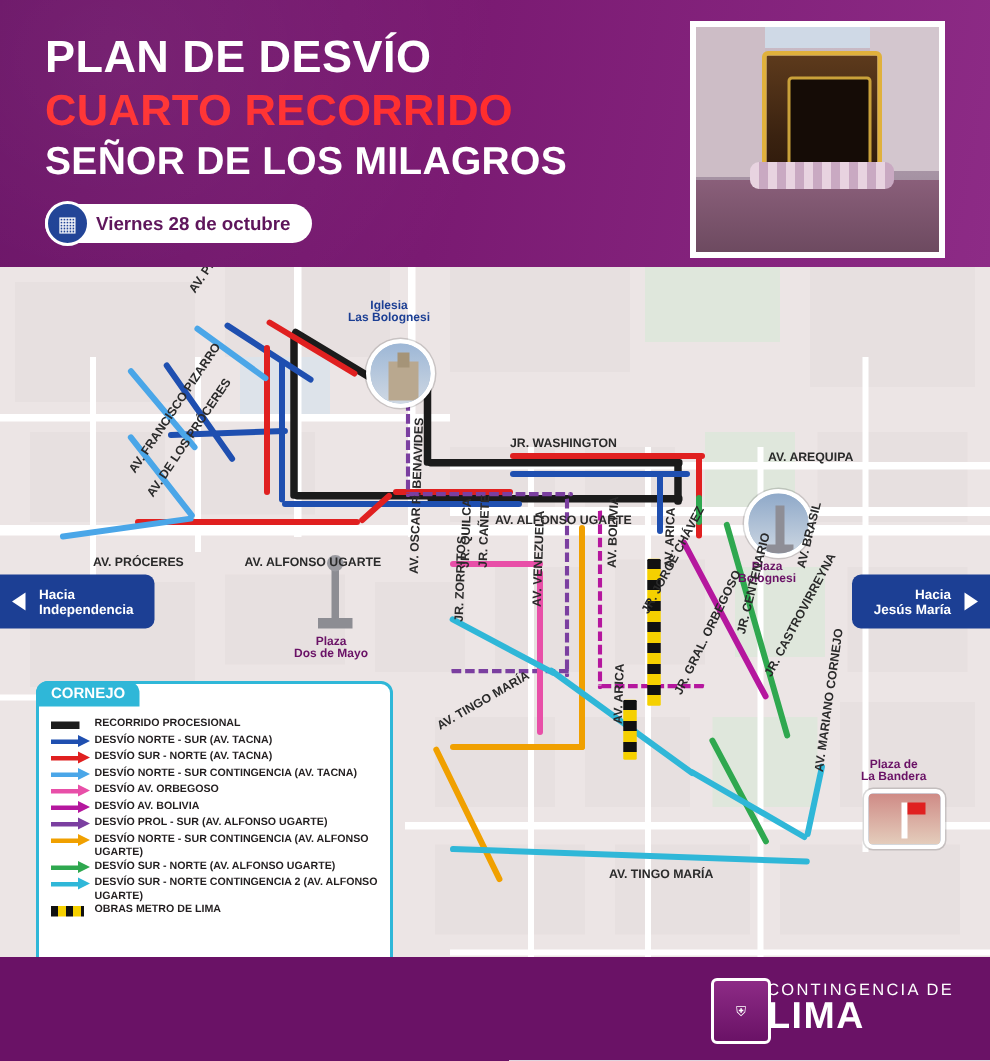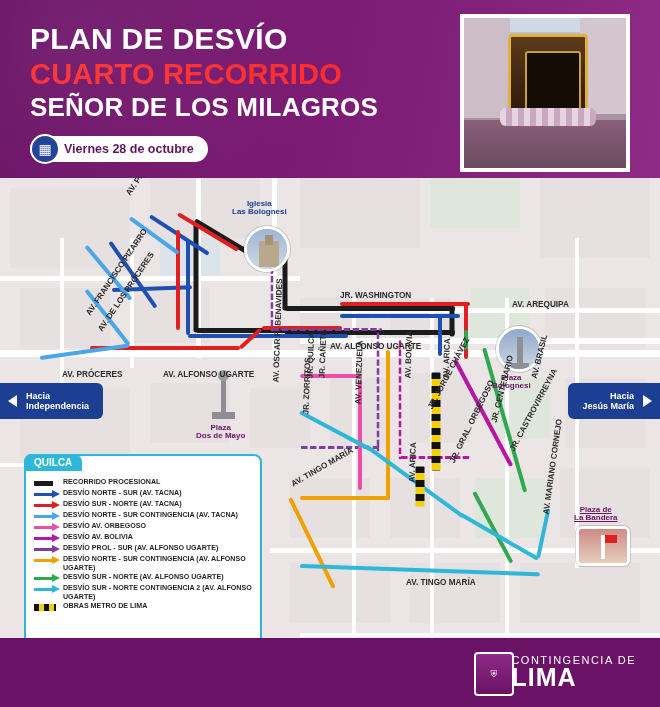--- a/index.html
+++ b/index.html
@@ -327,21 +327,21 @@
     </div>
     <div class="poi-cap purple" style="left:196px;top:246px;">
       <span>Plaza</span><br><span>Dos de Mayo</span>
     </div>
 
     <div class="poi" style="left:576px;top:348px;width:54px;height:40px;border-radius:6px;">
       <div class="ph" style="background:linear-gradient(180deg,#cf8b86,#e4cdbc);"></div>
       <div style="position:absolute;left:22px;top:6px;width:4px;height:24px;background:#fff;"></div>
       <div style="position:absolute;left:26px;top:6px;width:12px;height:8px;background:#e02020;"></div>
     </div>
-    <div class="poi-cap purple" style="left:574px;top:328px;text-decoration:underline;">
+    <div class="poi-cap purple" style="left:574px;top:328px;">
       <span>Plaza de</span><br><span>La Bandera</span>
     </div>
 
     <div class="maplabel" style="left:128px;top:12px;transform:rotate(-56deg);">AV. PROL. TACNA</div>
     <div class="maplabel" style="left:88px;top:132px;transform:rotate(-56deg);">AV. FRANCISCO PIZARRO</div>
     <div class="maplabel" style="left:100px;top:148px;transform:rotate(-56deg);">AV. DE LOS PRÓCERES</div>
     <div class="maplabel" style="left:62px;top:192px;">AV. PRÓCERES</div>
     <div class="maplabel" style="left:163px;top:192px;">AV. ALFONSO UGARTE</div>
     <div class="maplabel" style="left:340px;top:113px;">JR. WASHINGTON</div>
     <div class="maplabel" style="left:330px;top:164px;">AV. ALFONSO UGARTE</div>
@@ -369,21 +369,21 @@
       <span>Independencia</span>
     </div>
     <div class="sidetag right" style="top:205px;">
       <span class="arrow"></span>
       <span>Hacia</span>
       <span>Jesús María</span>
     </div>
   </div>
 
   <div class="legend">
-    <div class="legend-head">QUILCA</div>
+    <div class="legend-head">CORNEJO</div>
     <div class="lg-list" id="legend-list">
         <div class="lg-item">
           <div class="lg-swatch">
             <div class="bar thick" style="background: rgb(27, 27, 27);"></div>
           </div>
           <div class="lg-text">RECORRIDO PROCESIONAL</div>
         </div>
         <div class="lg-item">
           <div class="lg-swatch">
             <div class="bar" style="background: rgb(31, 79, 176);"></div>

